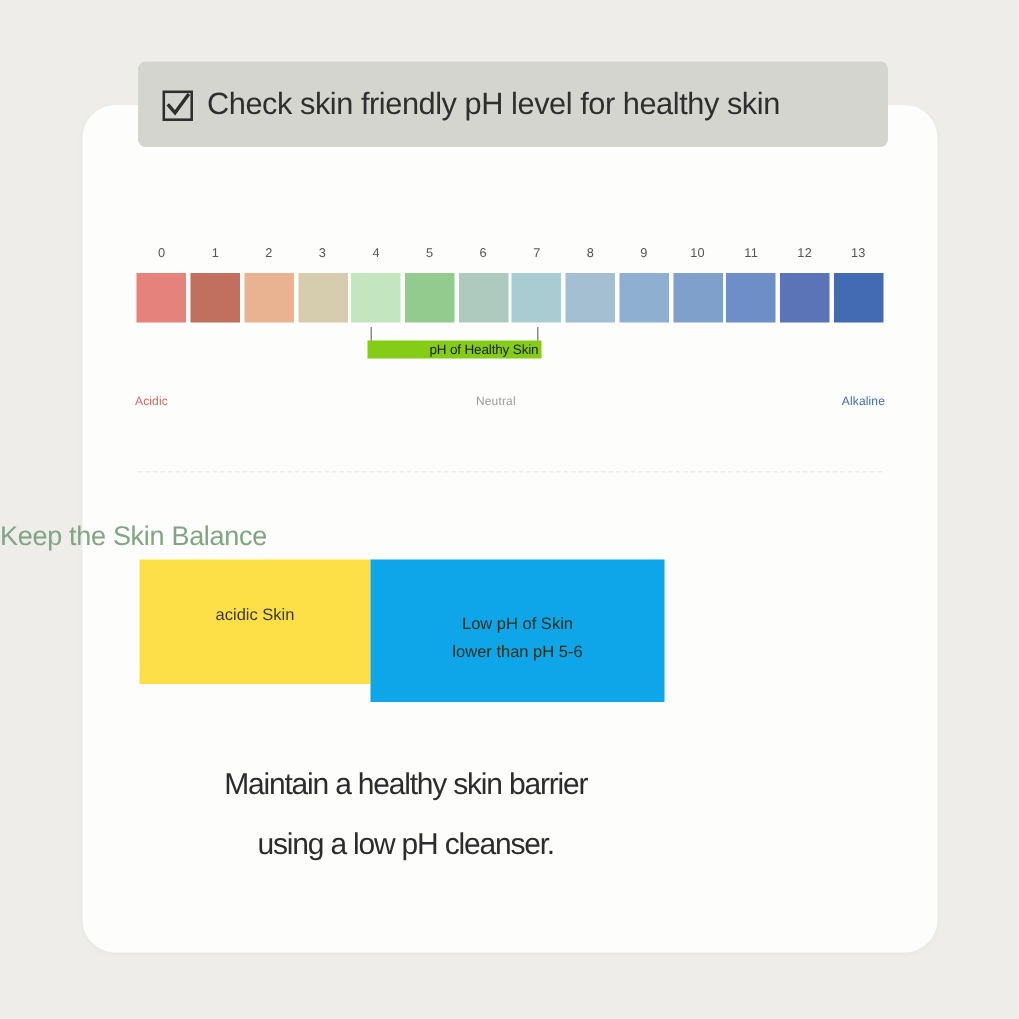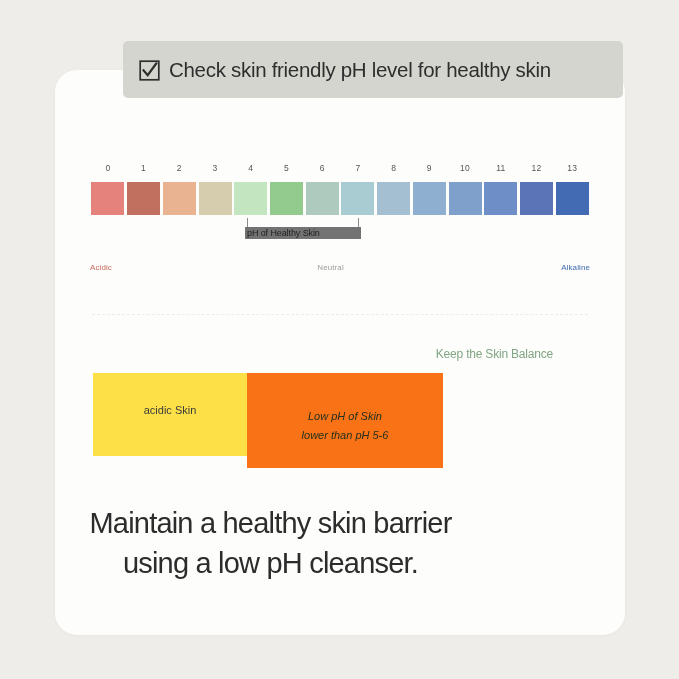--- a/index.html
+++ b/index.html
@@ -106,24 +106,24 @@
     height: 18px;
     border: 1px solid #8c8c8c;
     border-top: none;
     box-sizing: border-box;
   }
   #bracket-label {
     position: absolute;
     left: 157px;
     top: 9px;
     width: 112px;
-    text-align: left;
+    text-align: right;
     font-size: 9px;
     color: #222;
-    background: #737373;
+    background: #84cc16;
     padding: 1px 2px;
     box-sizing: content-box;
     margin-left: -2px;
     letter-spacing: -0.1px;
     white-space: nowrap;
   }
 
   
   #ph-legend {
     position: absolute;
@@ -148,22 +148,22 @@
     height: 1px;
     border-top: 1px dashed #ececeb;
   }
 
   
   #balance-heading {
     position: absolute;
     left: 0;
     top: 347px;
     width: 553px;
-    text-align: right;
-    font-size: 12px;
+    text-align: left;
+    font-size: 18px;
     color: #81a583;
     letter-spacing: -0.2px;
   }
 
   
   #boxes {
     position: absolute;
     left: 93px;
     top: 373px;
     width: 494px;
@@ -194,33 +194,33 @@
   .box .l1 { display: block; }
   .box .l2 { display: block; }
 
   
   #headline {
     position: absolute;
     left: 0;
     top: 503px;
     width: 541px;
     text-align: center;
-    font-size: 29px;
+    font-size: 20px;
     line-height: 40px;
     color: #2c2c2c;
     letter-spacing: -0.8px;
   }
   #headline .hl { display: block; }
 </style>
 </head>
 <body>
 
 <div id="card"></div>
 
-<div id="header-banner" style="background: rgb(213, 213, 207); margin-left: 31px;">
+<div id="header-banner" style="background: rgb(213, 213, 207);">
   <span id="check-icon">
     <svg viewBox="0 0 21 21" width="21" height="21" aria-hidden="true">
       <rect x="1.2" y="1.2" width="18.6" height="18.6" fill="none" stroke="#2e2e2e" stroke-width="1.7"></rect>
       <path d="M4.6 10.4 L8.7 15.2 L17.2 3.6" fill="none" stroke="#2e2e2e" stroke-width="2.3" stroke-linecap="square" stroke-linejoin="miter"></path>
     </svg>
   </span>
   <span id="header-title">Check skin friendly pH level for healthy skin</span>
 </div>
 
 <div id="scale-wrap">
@@ -298,21 +298,21 @@
 </div>
 
 <div id="divider"></div>
 
 <div id="balance-heading" style="color: rgb(129, 165, 131);">Keep the Skin Balance</div>
 
 <div id="boxes">
     <div class="box side">
       <span class="l1">acidic Skin</span>
     </div>
-    <div class="box center" style="background: #f97316; font-style: italic;">
+    <div class="box center" style="background: #0ea5e9;">
       <span class="l1">Low pH of Skin</span>
       <span class="l2">lower than pH 5-6</span>
     </div>
   </div>
 
 <div id="headline">
   <span class="hl">Maintain a healthy skin barrier</span>
   <span class="hl">using a low pH cleanser.</span>
 </div>
 

